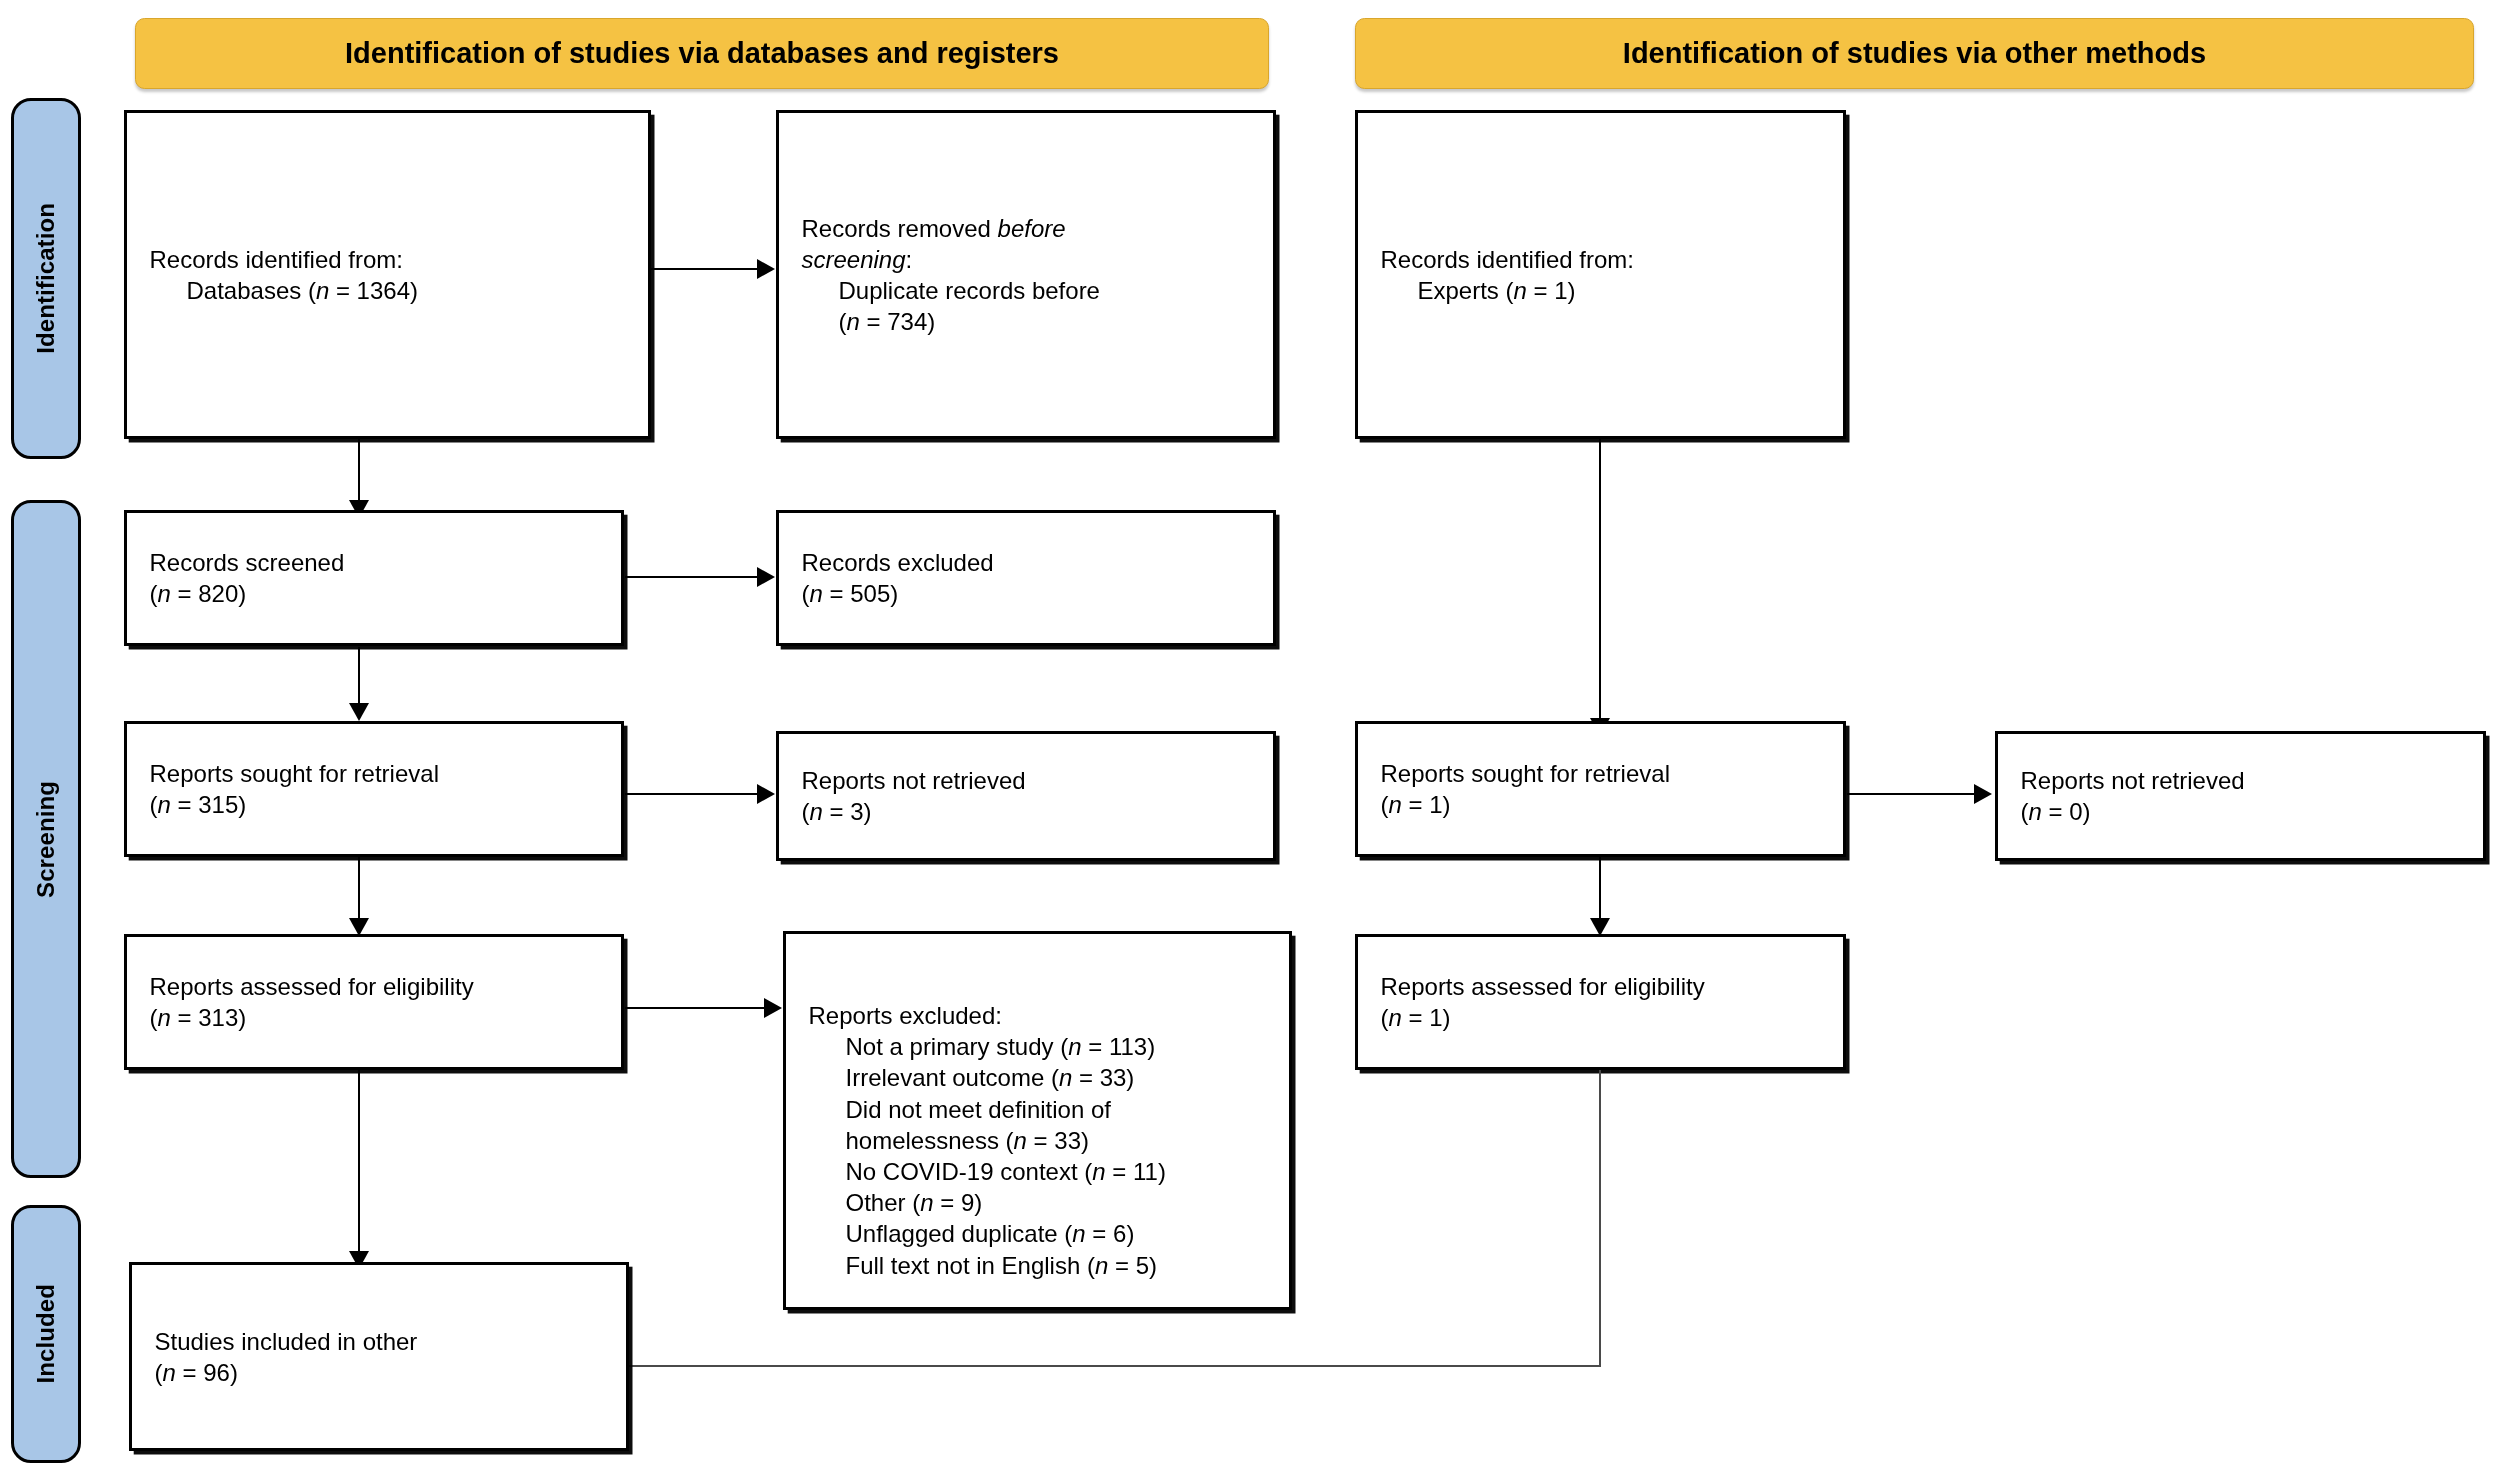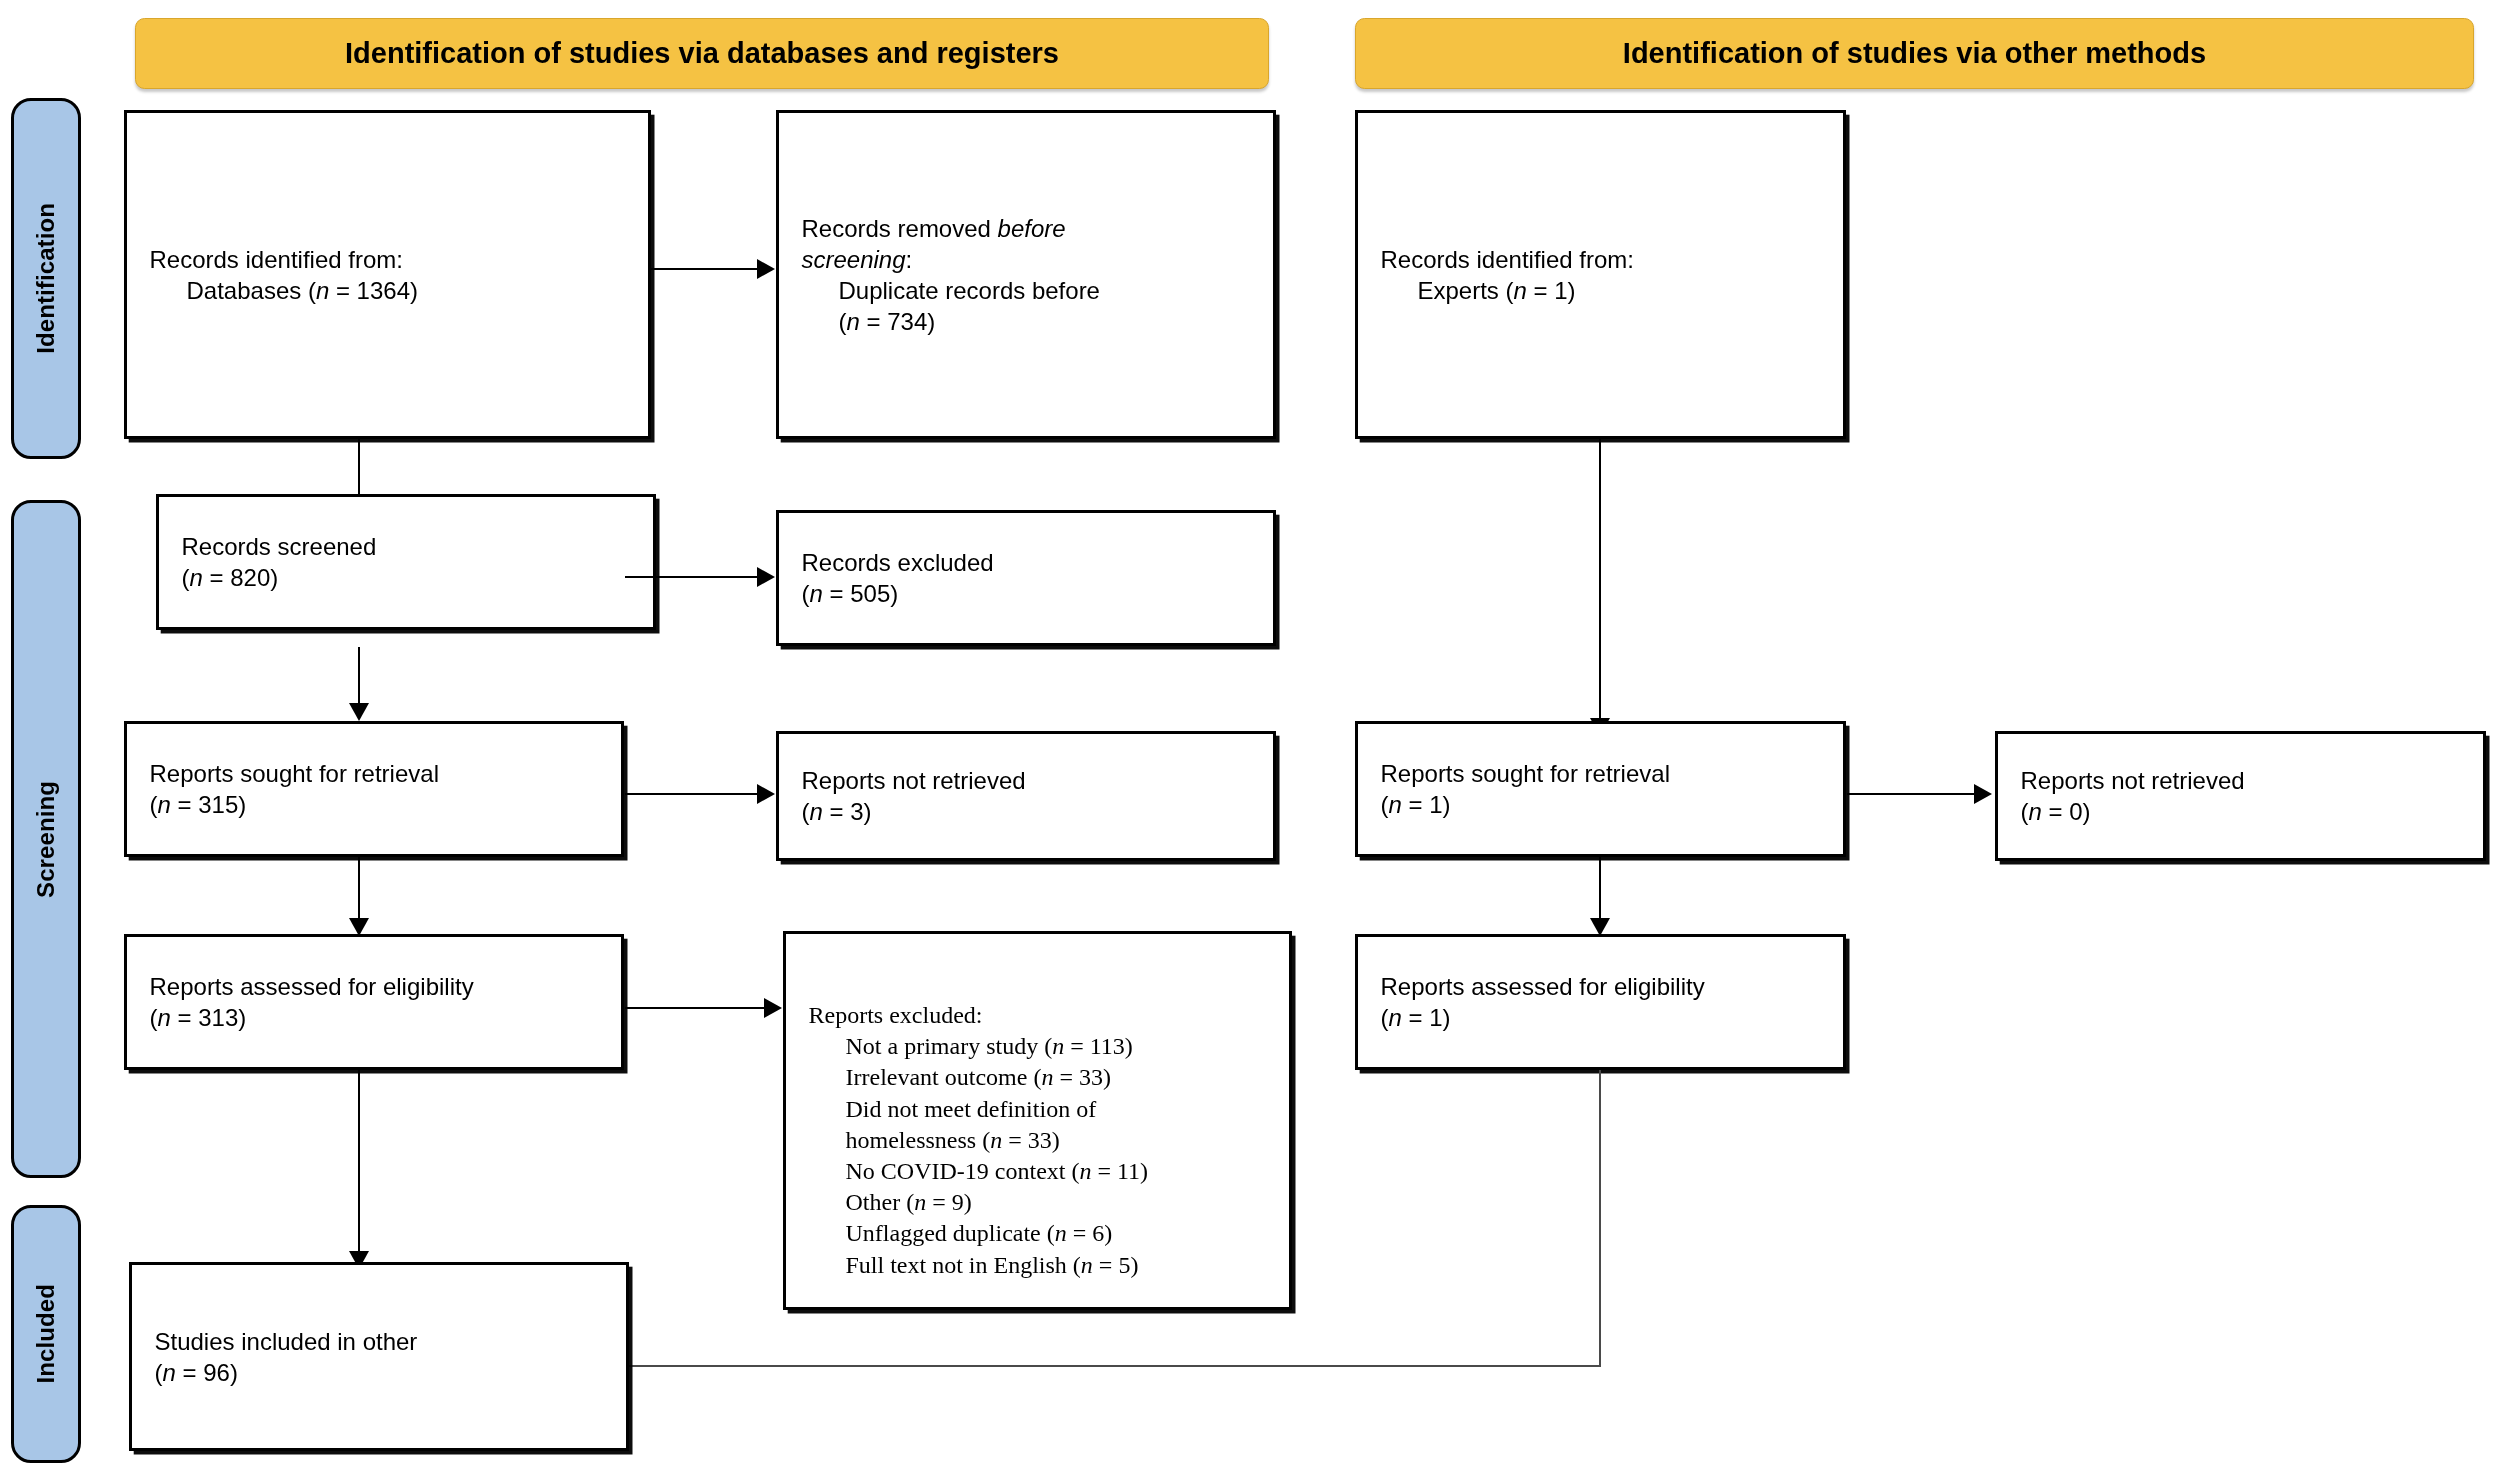--- a/index.html
+++ b/index.html
@@ -173,21 +173,21 @@
 
   <div class="hline" style="left:651px; top:268px; width:107px;"></div>
   <div class="arrow-r" style="left:757px; top:259px;"></div>
 
   <div class="vline" style="left:358px; top:438px; height:65px;"></div>
   <div class="arrow-d" style="left:349px; top:500px;"></div>
 
   <div class="vline" style="left:1599px; top:438px; height:281px;"></div>
   <div class="arrow-d" style="left:1590px; top:718px;"></div>
 
-  <div class="box" style="left:124px; top:494px; width:500px; height:136px;margin-left:32px;">
+  <div class="box" style="left:124px; top:510px; width:500px; height:136px;">
     <div class="box-inner">
       <div class="line">Records screened</div>
       <div class="line">(<i>n</i> = 820)</div>
     </div>
   </div>
 
   <div class="box" style="left:776px; top:510px; width:500px; height:136px;text-decoration:underline;">
     <div class="box-inner">
       <div class="line">Records excluded</div>
       <div class="line">(<i>n</i> = 505)</div>
@@ -240,21 +240,21 @@
   <div class="vline" style="left:1599px; top:857px; height:62px;"></div>
   <div class="arrow-d" style="left:1590px; top:918px;"></div>
 
   <div class="box" style="left:124px; top:934px; width:500px; height:136px;">
     <div class="box-inner">
       <div class="line">Reports assessed for eligibility</div>
       <div class="line">(<i>n</i> = 313)</div>
     </div>
   </div>
 
-  <div class="box" style="left:783px; top:931px; width:509px; height:379px;font-family:Liberation Serif, serif;">
+  <div class="box" style="left:783px; top:931px; width:509px; height:379px;">
     <div class="box-inner top-anchor">
       <div class="line">Reports excluded:</div>
       <div class="line indent">Not a primary study (<i>n</i> = 113)</div>
       <div class="line indent">Irrelevant outcome (<i>n</i> = 33)</div>
       <div class="line indent">Did not meet definition of</div>
       <div class="line indent">homelessness (<i>n</i> = 33)</div>
       <div class="line indent">No COVID-19 context (<i>n</i> = 11)</div>
       <div class="line indent">Other (<i>n</i> = 9)</div>
       <div class="line indent">Unflagged duplicate (<i>n</i> = 6)</div>
       <div class="line indent">Full text not in English (<i>n</i> = 5)</div>

